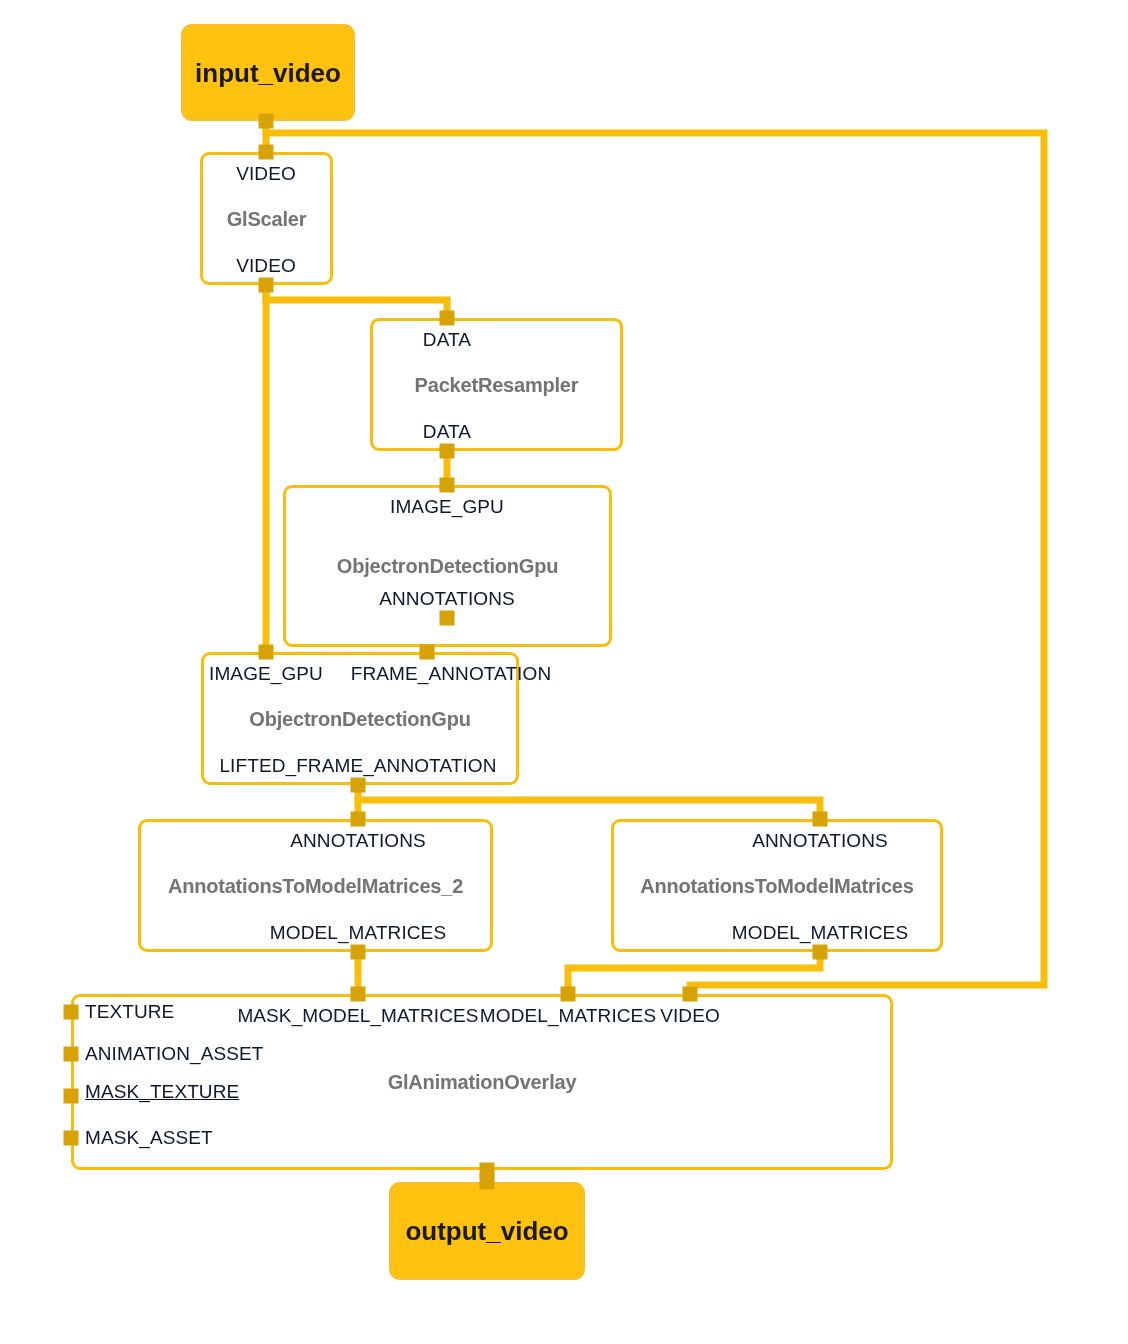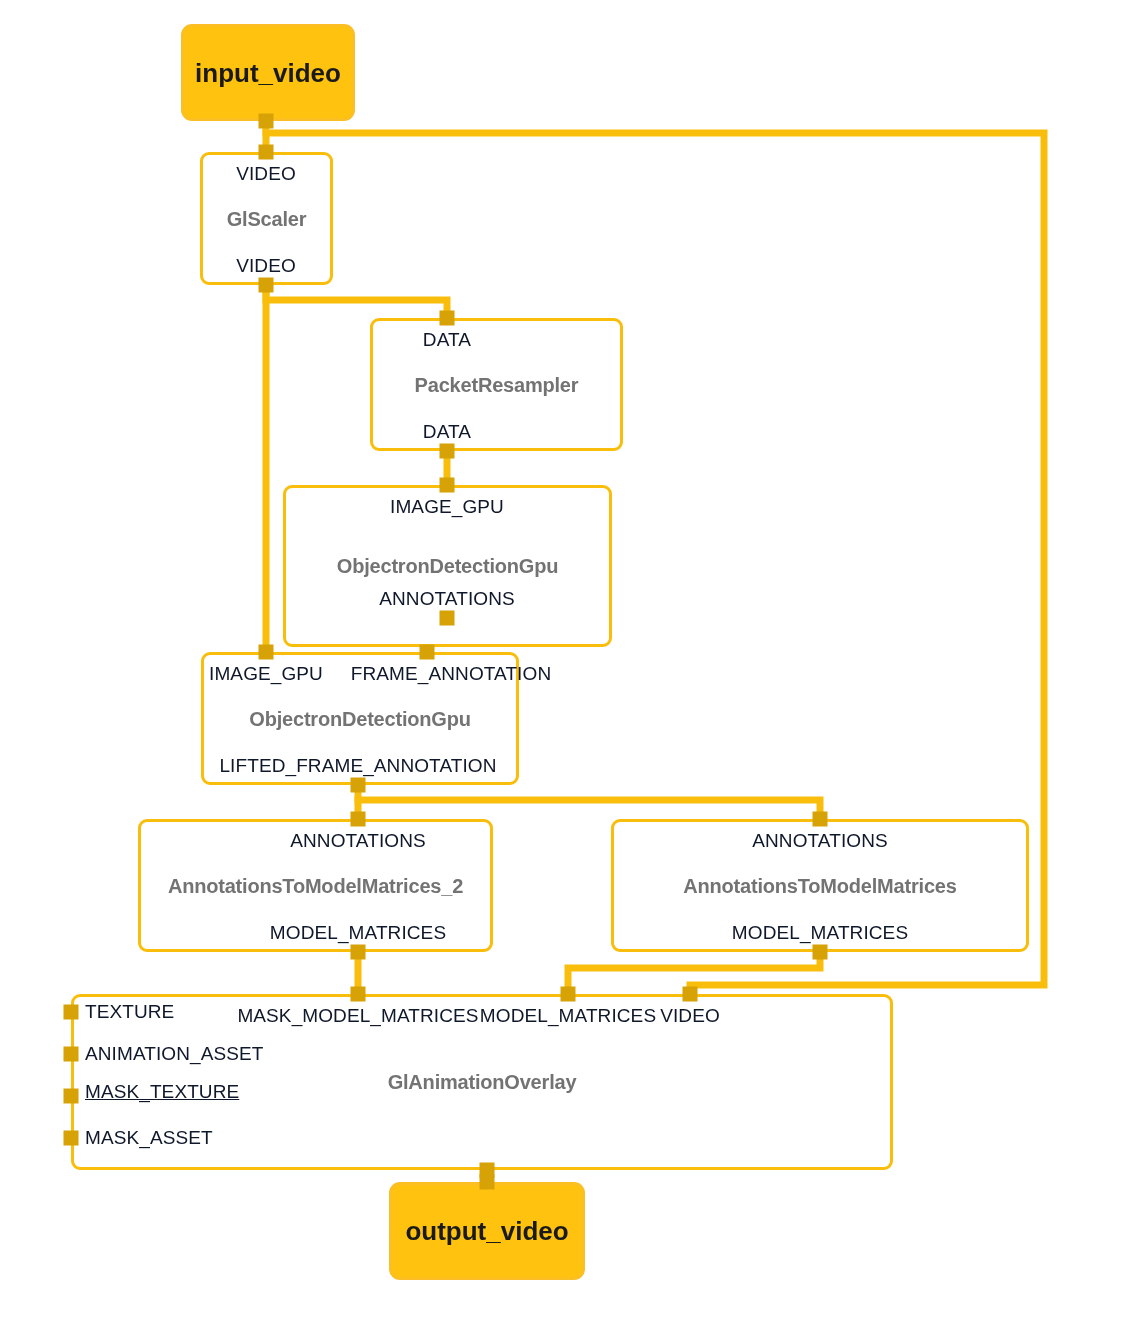--- a/index.html
+++ b/index.html
@@ -111,21 +111,21 @@
         <div class="node-title">ObjectronDetectionGpu</div>
       </div>
       <div class="port-label top" style="left: 266px; top: 663px;">IMAGE_GPU</div>
       <div class="port-label top" style="left: 427px; top: 663px; margin-left: 24px;">FRAME_ANNOTATION</div>
       <div class="port-label bottom" style="left: 358px; top: 755px;">LIFTED_FRAME_ANNOTATION</div>
       <div class="node calculator" style="left: 138px; top: 819px; width: 355px; height: 133px;">
         <div class="node-title">AnnotationsToModelMatrices_2</div>
       </div>
       <div class="port-label top" style="left: 358px; top: 830px;">ANNOTATIONS</div>
       <div class="port-label bottom" style="left: 358px; top: 922px;">MODEL_MATRICES</div>
-      <div class="node calculator" style="left: 611px; top: 819px; width: 418px; height: 133px;">
+      <div class="node calculator" style="left: 611px; top: 819px; width: 332px; height: 133px;">
         <div class="node-title">AnnotationsToModelMatrices</div>
       </div>
       <div class="port-label top" style="left: 820px; top: 830px;">ANNOTATIONS</div>
       <div class="port-label bottom" style="left: 820px; top: 922px;">MODEL_MATRICES</div>
       <div class="node calculator" style="left: 71px; top: 994px; width: 822px; height: 176px;">
         <div class="node-title">GlAnimationOverlay</div>
       </div>
       <div class="port-label top" style="left: 358px; top: 1005px;">MASK_MODEL_MATRICES</div>
       <div class="port-label top" style="left: 568px; top: 1005px;">MODEL_MATRICES</div>
       <div class="port-label top" style="left: 690px; top: 1005px;">VIDEO</div>

